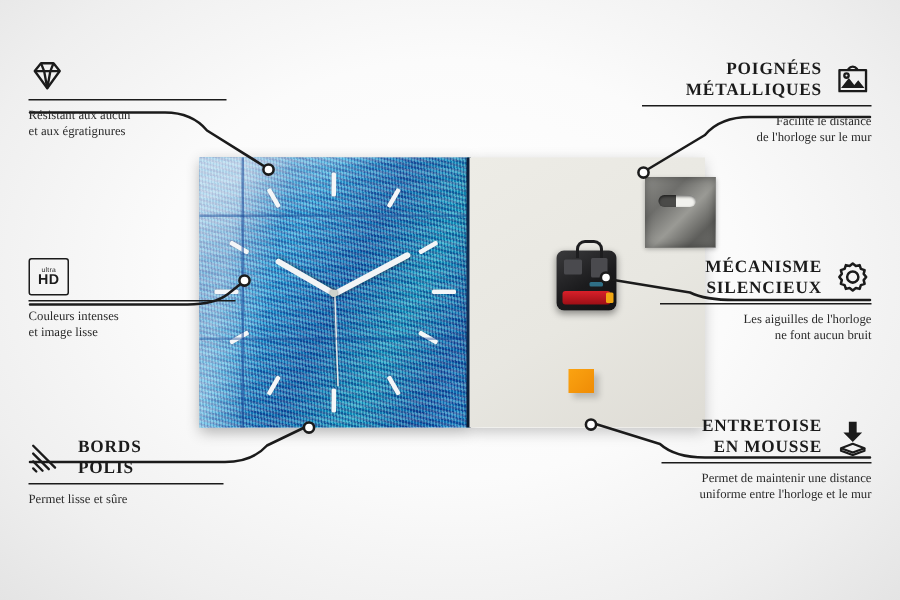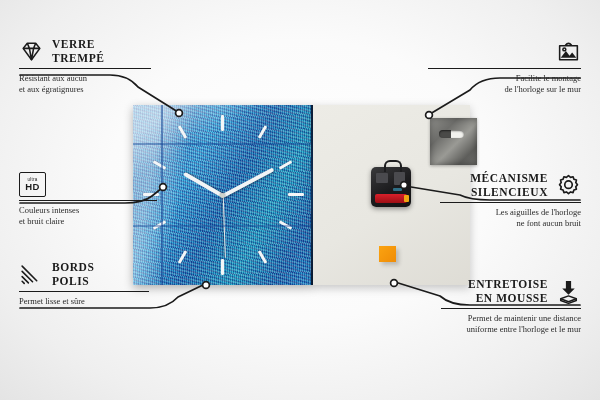--- a/index.html
+++ b/index.html
@@ -195,72 +195,72 @@
   </svg>
 
   <div class="callout left" style="left:19px;top:38px;width:152px;">
     <div class="co-head">
       <span class="ico">
         <svg viewBox="0 0 24 24" fill="none" stroke="#1b1b1b" stroke-width="1.5" stroke-linejoin="round">
           <path d="M4 9 L8 4 H16 L20 9 L12 20 Z"></path>
           <path d="M4 9 H20 M8 4 L10 9 L12 20 M16 4 L14 9 L12 20"></path>
         </svg>
       </span>
-      <span class="co-title">VERRE
-TREMPÉ</span>
     </div>
     <div class="co-rule" style="width:132px;"></div>
     <div class="co-sub">Résistant aux aucun
 et aux égratignures</div>
   </div>
 
   <div class="callout left" style="left:19px;top:172px;width:155px;">
     <div class="co-head">
       <span class="ico">
         <span class="hd-badge">
           <span class="u">ultra</span>
           <span class="h">HD</span>
         </span>
       </span>
     </div>
     <div class="co-rule" style="width:138px;"></div>
     <div class="co-sub">Couleurs intenses
-et bruit claire</div>
-  </div>
-
-  <div class="callout left" style="left:19px;top:261px;width:150px;">
+et image lisse</div>
+  </div>
+
+  <div class="callout left" style="left:19px;top:292px;width:150px;">
     <div class="co-head">
       <span class="ico">
         <svg viewBox="0 0 24 24" fill="none" stroke="#1b1b1b" stroke-width="1.5" stroke-linecap="round">
           <path d="M3 4 L17 18"></path>
             <path d="M3 9 L13 19"></path>
             <path d="M3 14 L9 20"></path>
             <path d="M3 18.5 L5 20.5"></path>
         </svg>
       </span>
       <span class="co-title">BORDS
 POLIS</span>
     </div>
     <div class="co-rule" style="width:130px;"></div>
     <div class="co-sub">Permet lisse et sûre</div>
   </div>
 
   <div class="callout right" style="left:428px;top:40px;width:153px;">
     <div class="co-head">
+      <span class="co-title">POIGNÉES
+MÉTALLIQUES</span>
       <span class="ico">
         <svg viewBox="0 0 24 24" fill="none" stroke="#1b1b1b" stroke-width="1.5" stroke-linejoin="round">
           <path d="M9 5 Q12 1.5 15 5"></path>
           <rect x="3.5" y="5.5" width="17" height="13.5"></rect>
           <path d="M4.5 17 L9.5 10.5 L13 15 L15.5 12 L19.5 17 Z" fill="#1b1b1b" stroke="none"></path>
           <circle cx="8" cy="9" r="1.4"></circle>
         </svg>
       </span>
     </div>
     <div class="co-rule" style="width:153px;margin-left:auto;"></div>
-    <div class="co-sub">Facilite le montage
+    <div class="co-sub">Facilite le distance
 de l'horloge sur le mur</div>
   </div>
 
   <div class="callout right" style="left:441px;top:278px;width:140px;">
     <div class="co-head">
       <span class="co-title">ENTRETOISE
 EN MOUSSE</span>
       <span class="ico">
         <svg viewBox="0 0 24 24" fill="none" stroke="#1b1b1b" stroke-width="1.4" stroke-linejoin="round">
           <path d="M9.5 2 H14.5 V9 H18 L12 15 L6 9 H9.5 Z" fill="#1b1b1b" stroke="none"></path>

